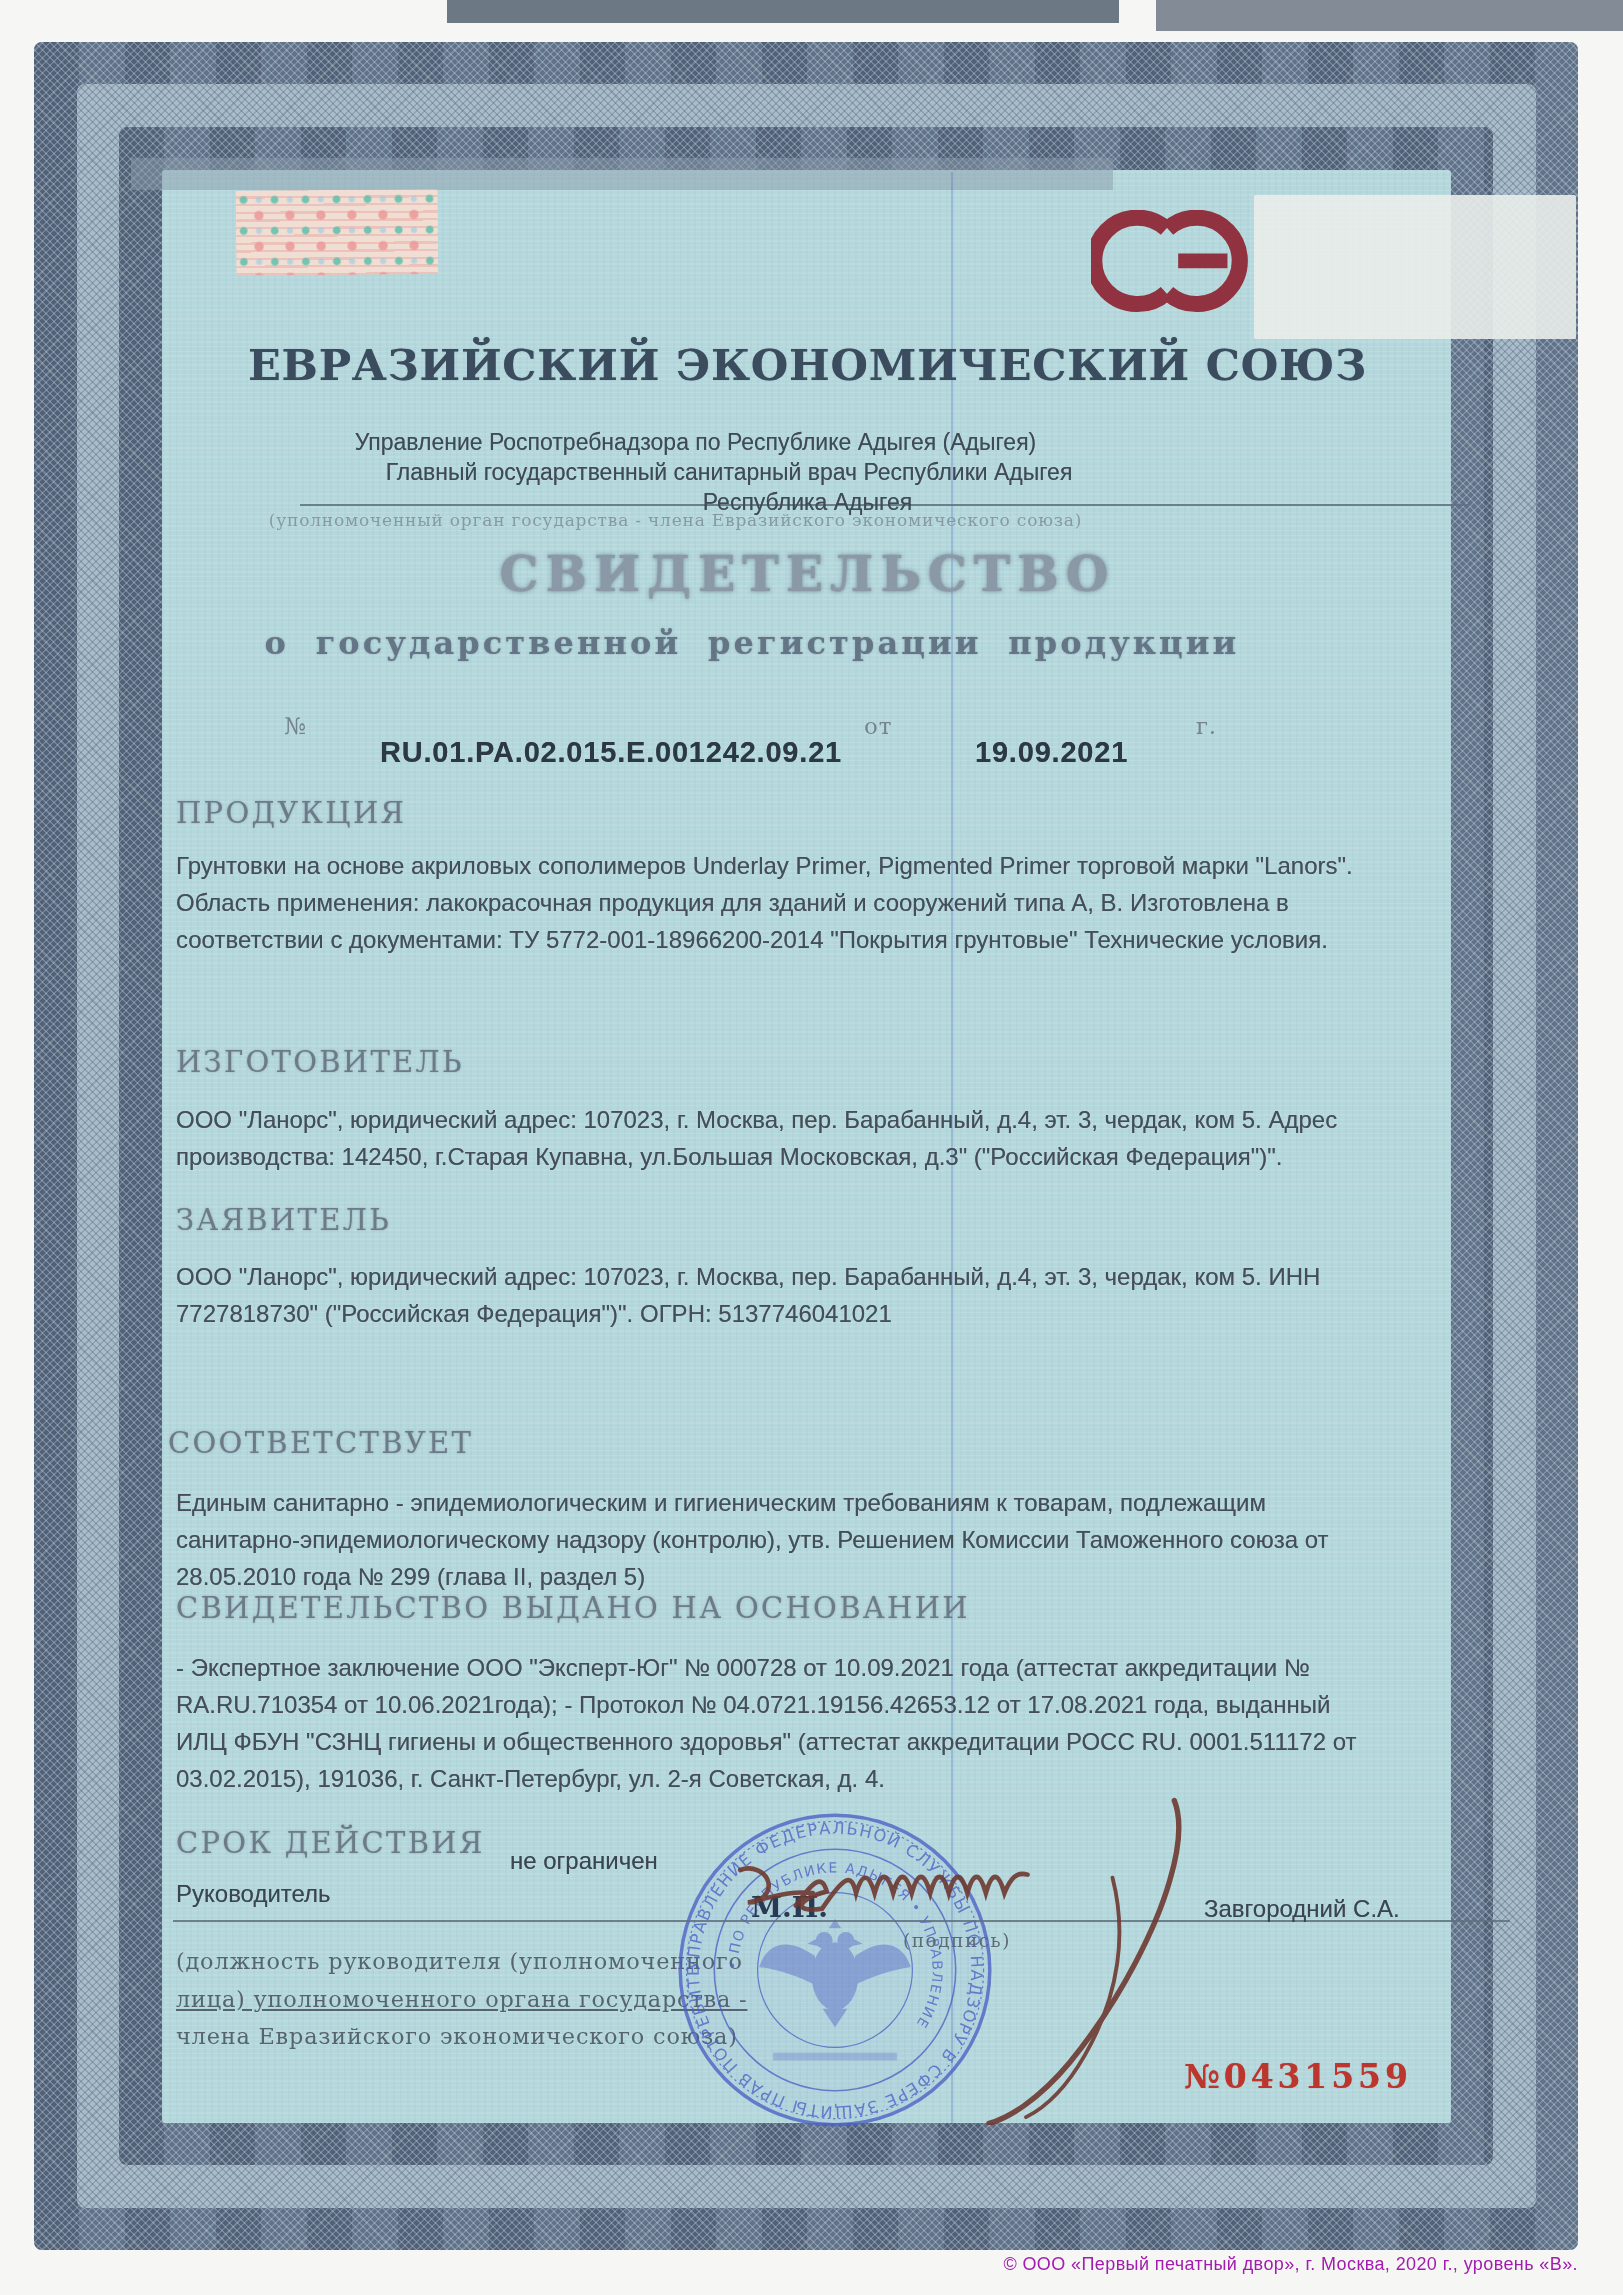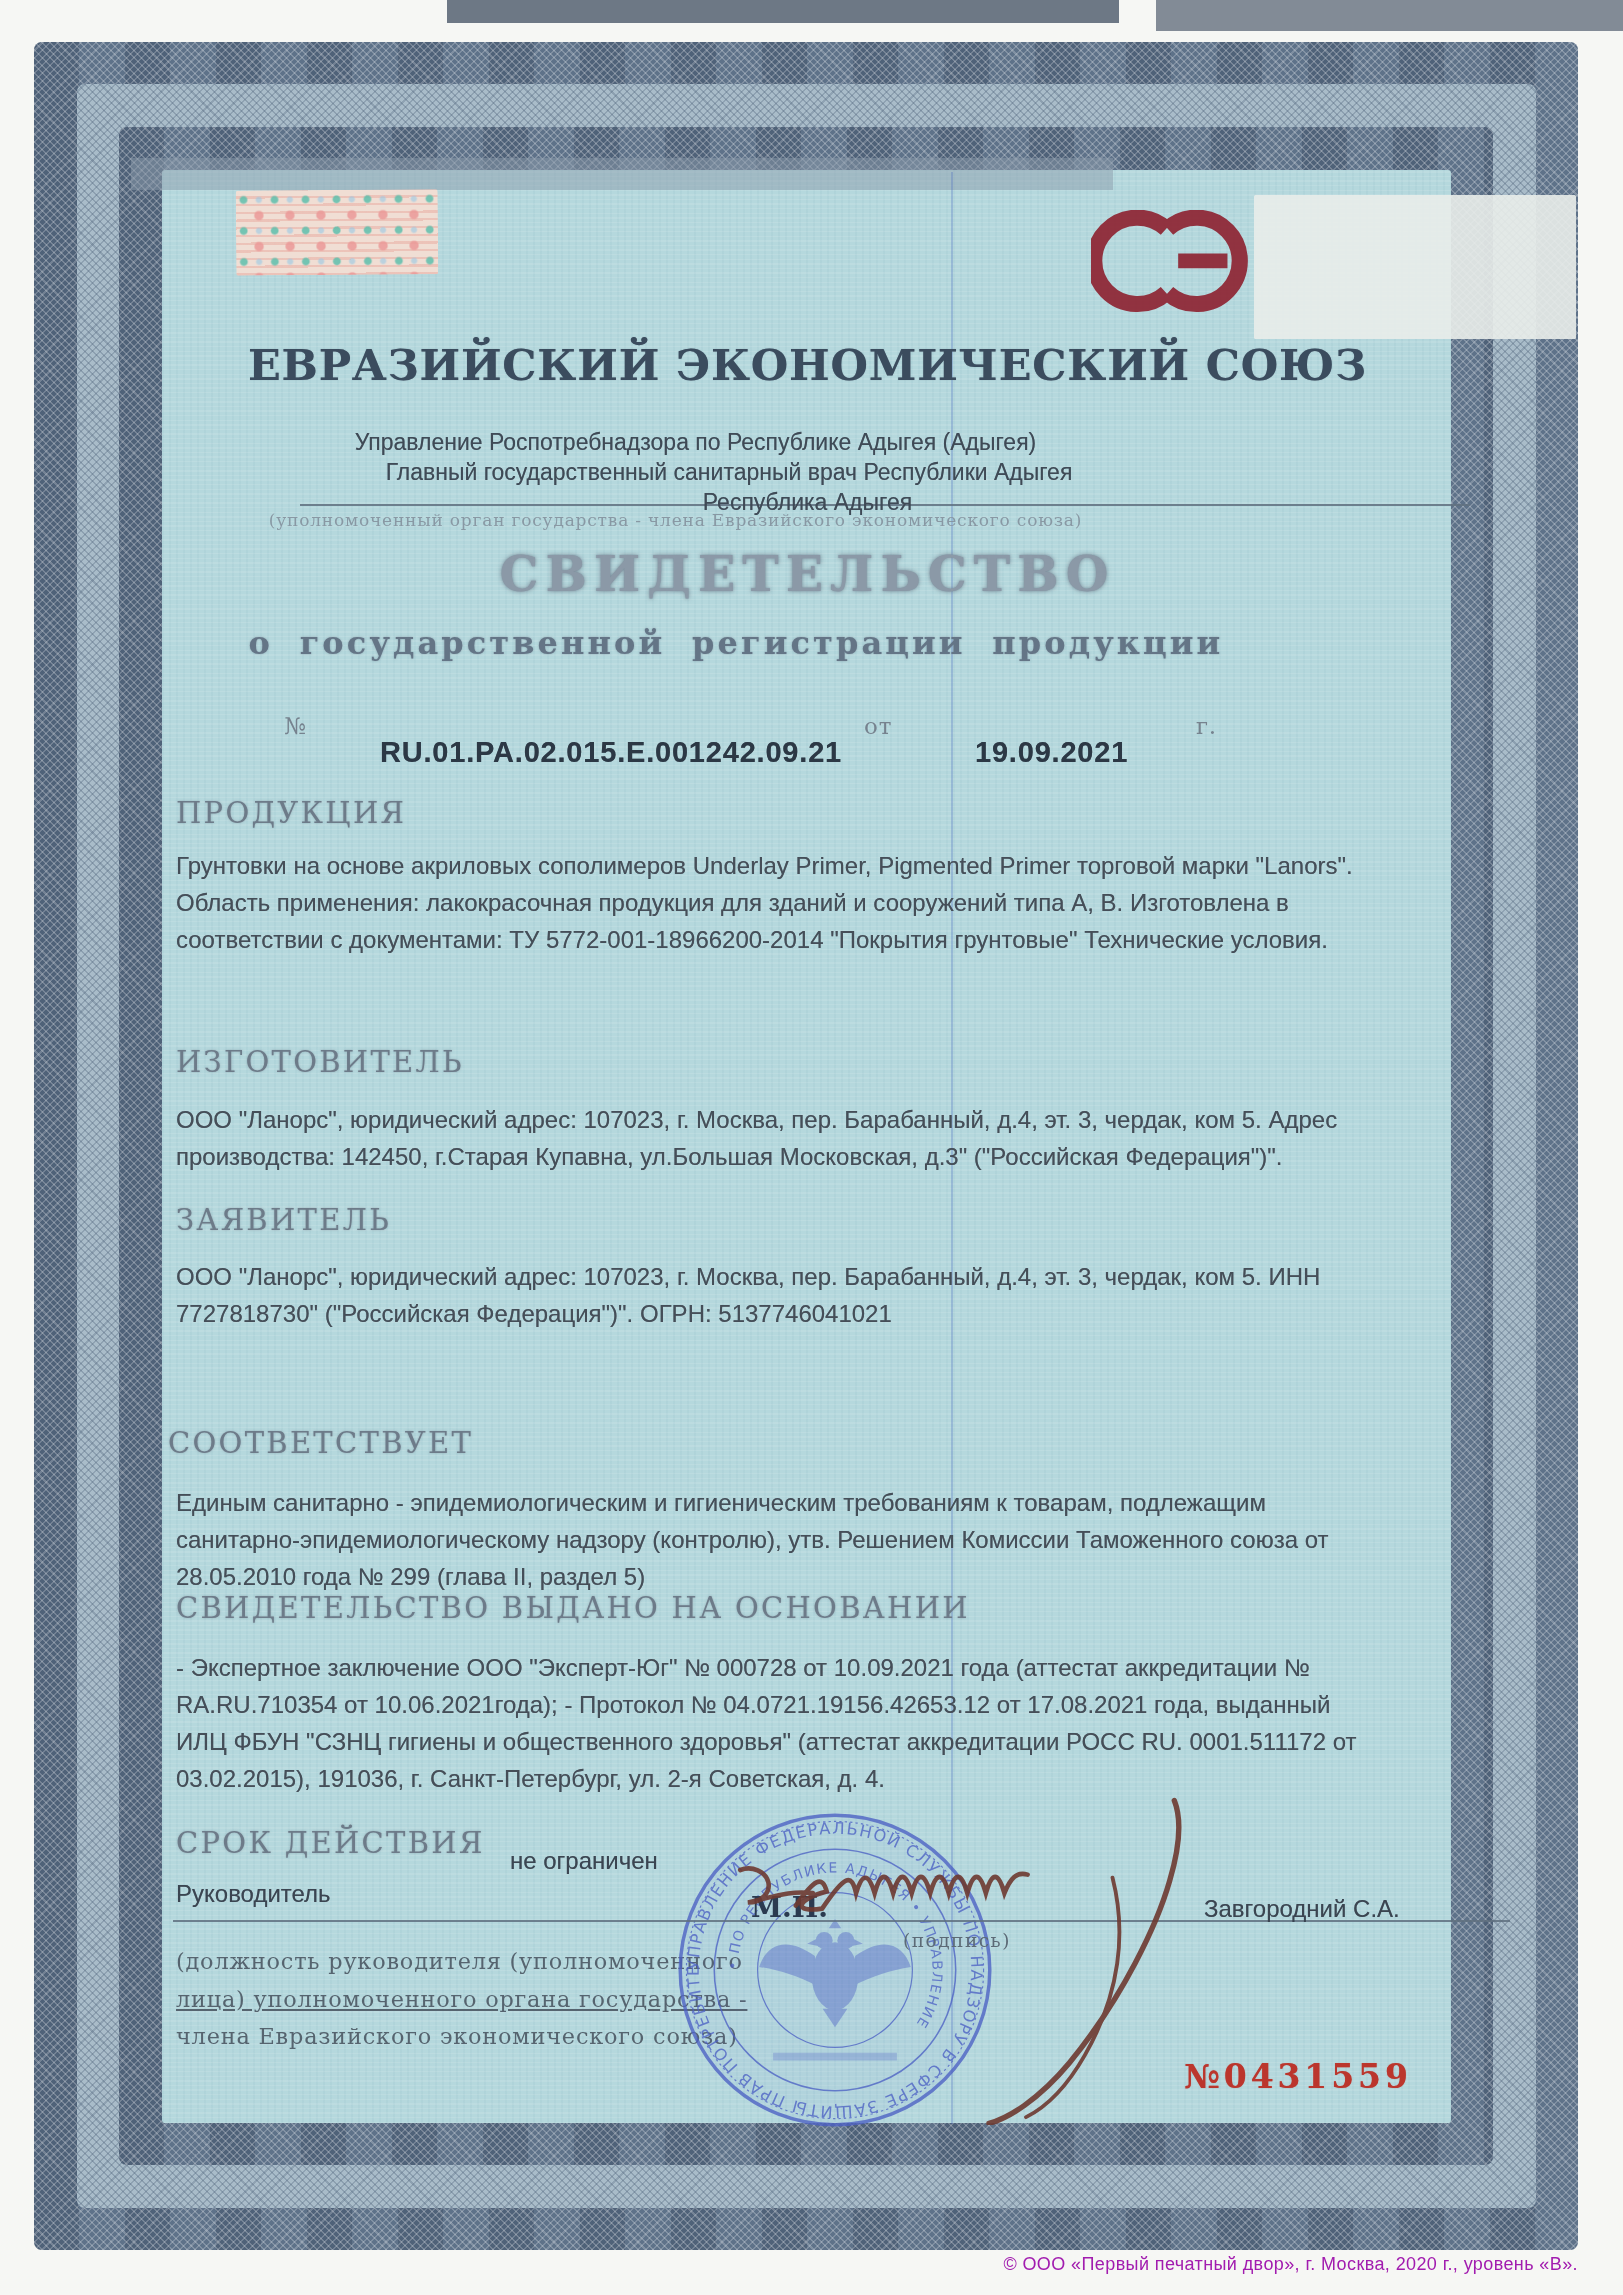--- a/index.html
+++ b/index.html
@@ -136,21 +136,21 @@
 </svg>
 
 <div class="abs union-title" style="left:162px;top:340px;width:1291px;z-index:12;">ЕВРАЗИЙСКИЙ ЭКОНОМИЧЕСКИЙ СОЮЗ</div>
 <div class="abs auth-line" style="left:162px;top:427px;width:1067px;z-index:12;">Управление Роспотребнадзора по Республике Адыгея (Адыгея)</div>
 <div class="abs auth-line" style="left:162px;top:457px;width:1134px;z-index:12;">Главный государственный санитарный врач Республики Адыгея</div>
 <div class="abs auth-line" style="left:162px;top:487px;width:1291px;z-index:12;">Республика Адыгея</div>
 <div class="abs rule" style="left:300px;top:504px;width:1170px;height:1.5px;z-index:11;"></div>
 <div class="abs auth-note" style="left:162px;top:510px;width:1027px;z-index:12;">(уполномоченный орган государства - члена Евразийского экономического союза)</div>
 
 <div class="abs doc-title" style="left:162px;top:545px;width:1291px;z-index:12;">СВИДЕТЕЛЬСТВО</div>
-<div class="abs doc-subtitle" style="left:160px;top:624px;width:1152px;z-index:12;">о государственной регистрации продукции</div>
+<div class="abs doc-subtitle" style="left:176px;top:624px;width:1152px;z-index:12;">о государственной регистрации продукции</div>
 
 <div class="abs num-label" style="left:284px;top:713px;z-index:12;">№</div>
 <div class="abs num-value" style="left:380px;top:736px;z-index:12;">RU.01.PA.02.015.E.001242.09.21</div>
 <div class="abs num-label" style="left:864px;top:713px;z-index:12;">от</div>
 <div class="abs num-value" style="left:975px;top:736px;z-index:12;">19.09.2021</div>
 <div class="abs num-label" style="left:1196px;top:713px;z-index:12;">г.</div>
 
 <div class="abs sec-heading" style="left:176px;top:796px;z-index:12;">ПРОДУКЦИЯ</div>
 <div class="abs sec-body" style="left:176px;top:847px;z-index:12;">Грунтовки на основе акриловых сополимеров Underlay Primer, Pigmented Primer торговой марки "Lanors". Область применения: лакокрасочная продукция для зданий и сооружений типа А, В. Изготовлена в соответствии с документами: ТУ 5772-001-18966200-2014 "Покрытия грунтовые" Технические условия.</div>
 

